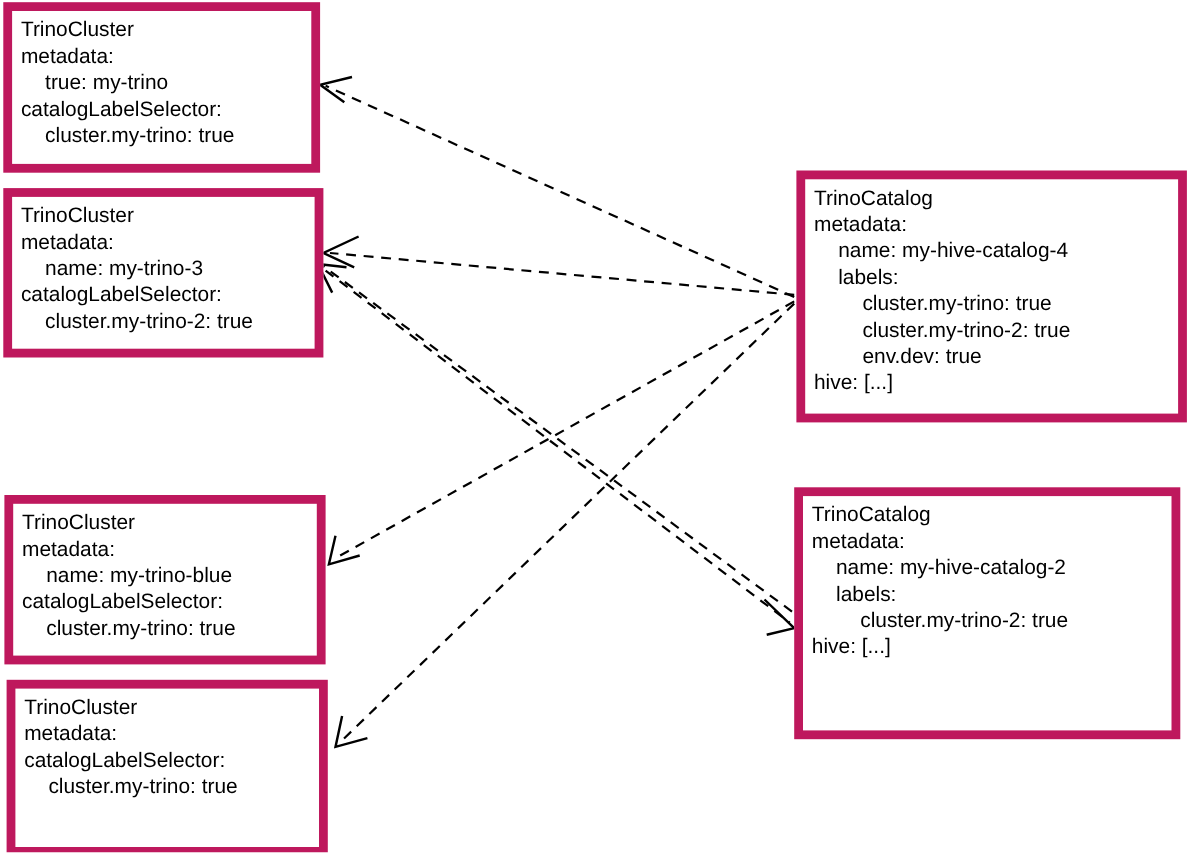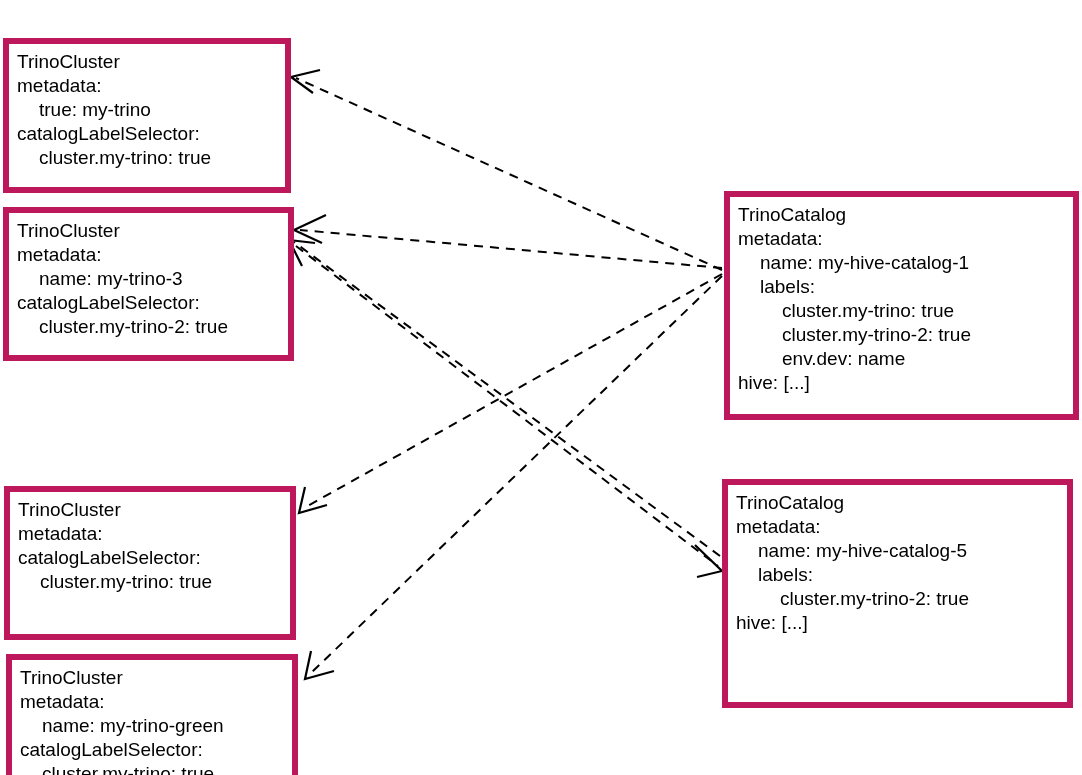--- a/index.html
+++ b/index.html
@@ -11,25 +11,24 @@
     position: relative;
     width: 1082px;
     height: 775px;
     background: #ffffff;
     overflow: hidden;
     font-family: "Liberation Sans", sans-serif;
   }
   .node {
     position: absolute;
     box-sizing: border-box;
-    border: 6px solid #be185d;
+    border: 8px solid #be185d;
     background: #ffffff;
     padding: 6px 0 0 8px;
     z-index: 2;
-    margin-top: 36px;
   }
   .node-line {
     font-family: "Liberation Sans", sans-serif;
     font-size: 19px;
     line-height: 24px;
     color: #000000;
     white-space: pre;
   }
   .indent1 { padding-left: 22px; }
   .indent2 { padding-left: 44px; }
@@ -105,45 +104,45 @@
     <div class="node-line">TrinoCluster</div>
     <div class="node-line">metadata:</div>
     <div class="node-line indent1">name: my-trino-3</div>
     <div class="node-line">catalogLabelSelector:</div>
     <div class="node-line indent1">cluster.my-trino-2: true</div>
   </div>
 
   <div class="node" style="left:4px; top:450px; width:292px; height:154px;">
     <div class="node-line">TrinoCluster</div>
     <div class="node-line">metadata:</div>
+    <div class="node-line indent1">name: my-trino-blue</div>
     <div class="node-line">catalogLabelSelector:</div>
     <div class="node-line indent1">cluster.my-trino: true</div>
   </div>
 
   <div class="node" style="left:6px; top:618px; width:292px; height:160px;">
     <div class="node-line">TrinoCluster</div>
     <div class="node-line">metadata:</div>
-    <div class="node-line indent1">name: my-trino-green</div>
     <div class="node-line">catalogLabelSelector:</div>
     <div class="node-line indent1">cluster.my-trino: true</div>
   </div>
 
   <div class="node" style="left:724px; top:155px; width:355px; height:229px;">
     <div class="node-line">TrinoCatalog</div>
     <div class="node-line">metadata:</div>
-    <div class="node-line indent1">name: my-hive-catalog-1</div>
+    <div class="node-line indent1">name: my-hive-catalog-4</div>
     <div class="node-line indent1">labels:</div>
     <div class="node-line indent2">cluster.my-trino: true</div>
     <div class="node-line indent2">cluster.my-trino-2: true</div>
-    <div class="node-line indent2">env.dev: name</div>
+    <div class="node-line indent2">env.dev: true</div>
     <div class="node-line">hive: [...]</div>
   </div>
 
   <div class="node" style="left:722px; top:443px; width:351px; height:229px;">
     <div class="node-line">TrinoCatalog</div>
     <div class="node-line">metadata:</div>
-    <div class="node-line indent1">name: my-hive-catalog-5</div>
+    <div class="node-line indent1">name: my-hive-catalog-2</div>
     <div class="node-line indent1">labels:</div>
     <div class="node-line indent2">cluster.my-trino-2: true</div>
     <div class="node-line">hive: [...]</div>
   </div>
 
 </div>
 
 </body></html>

